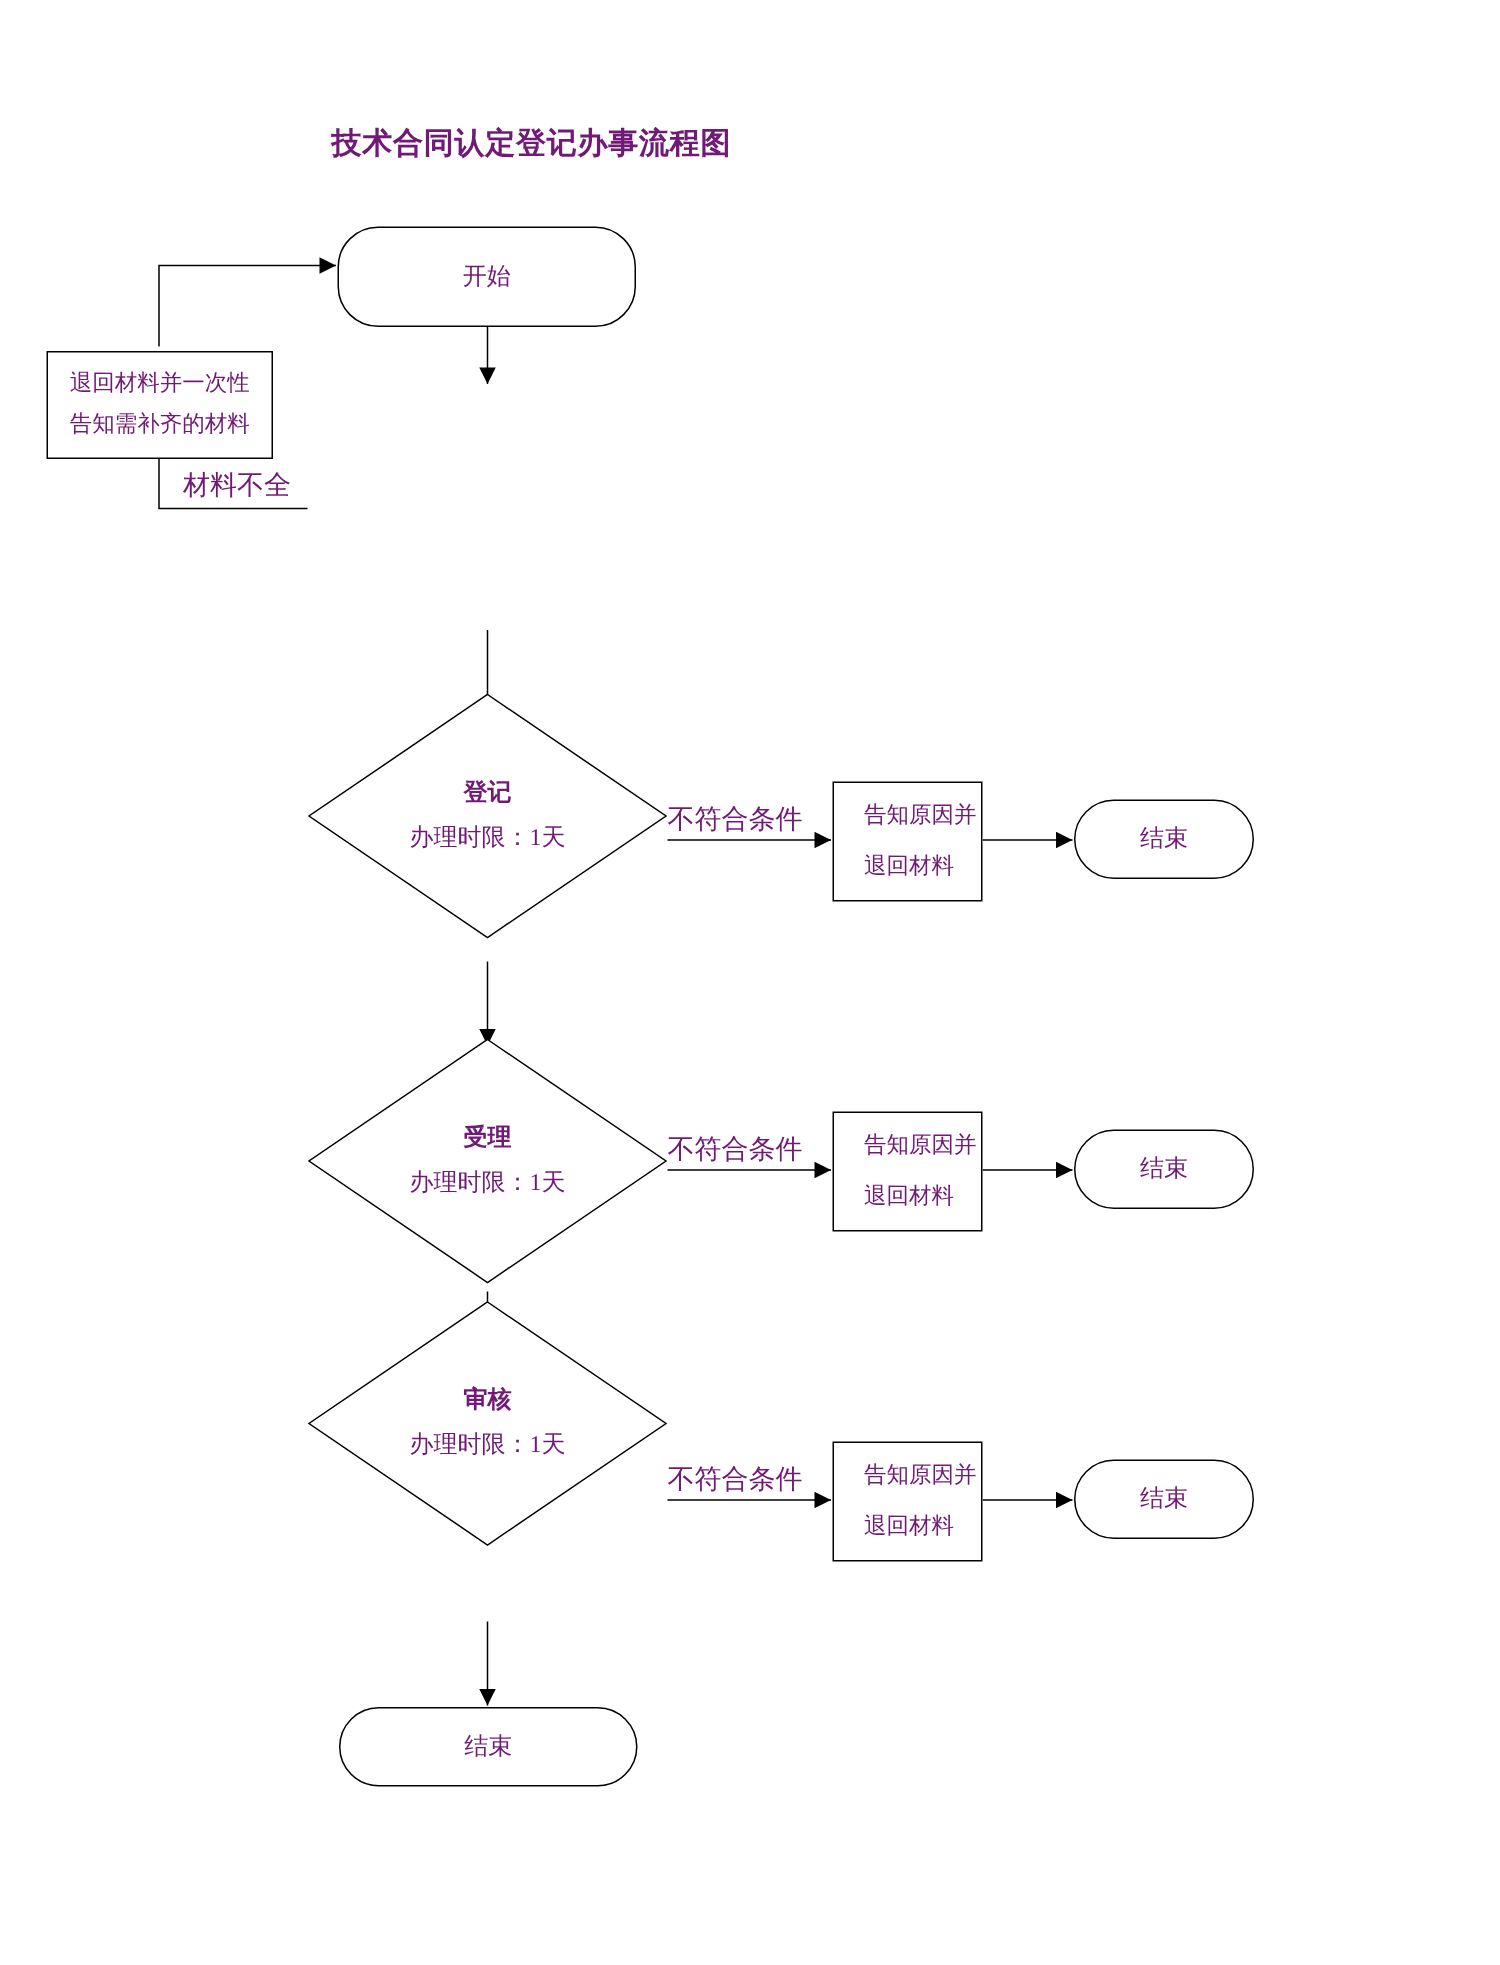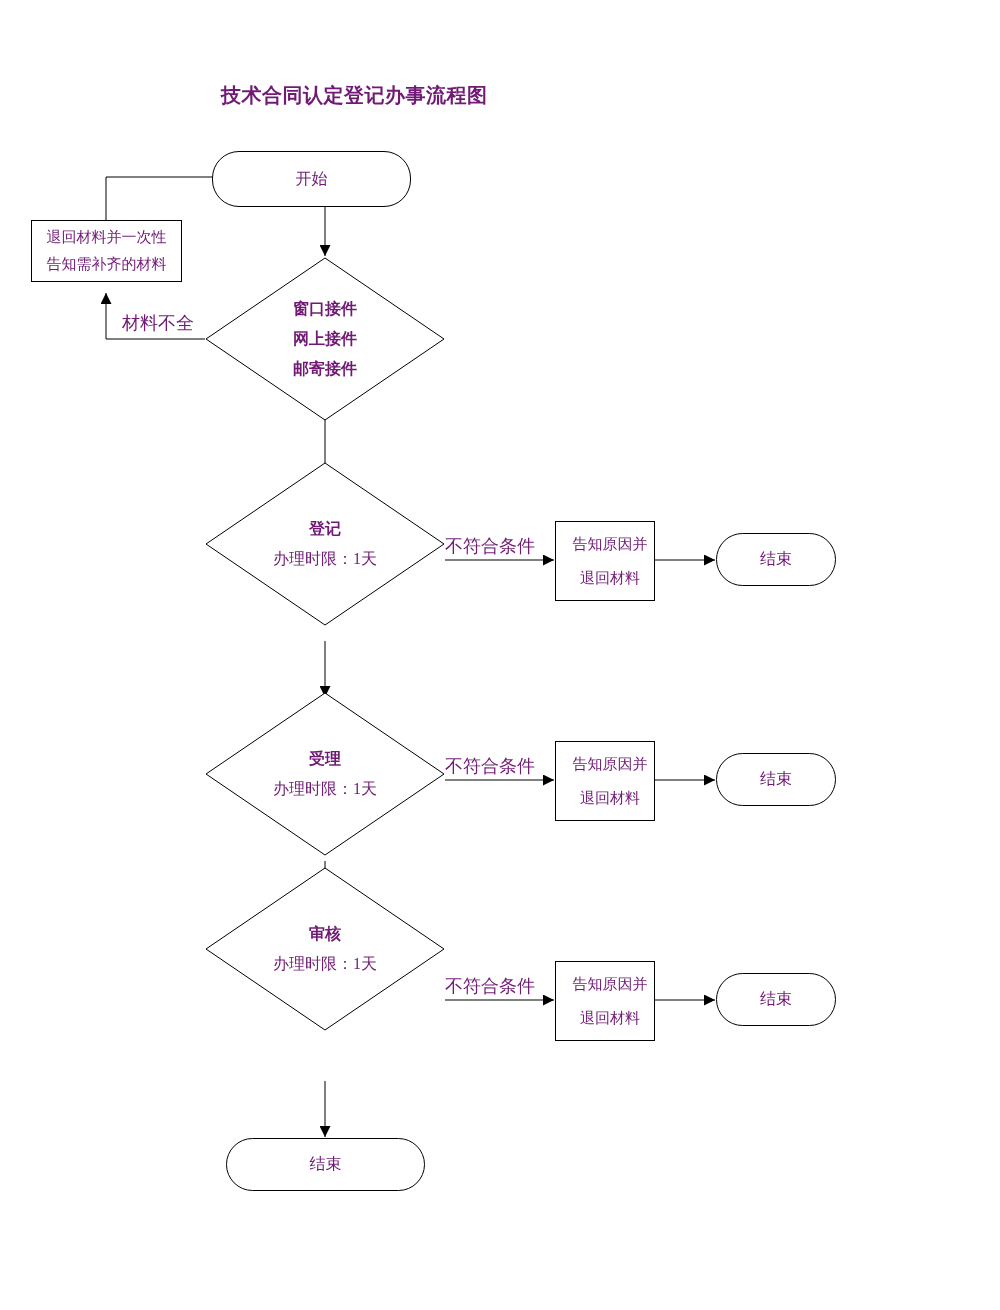--- a/index.html
+++ b/index.html
@@ -24,42 +24,41 @@
   .stadium {
     border: 1px solid #000;
     border-radius: 27px;
     background: #fff;
     display: flex;
     align-items: center;
     justify-content: center;
     font-size: 16px;
     box-sizing: border-box;
   }
-  .stadium.start { left: 212px; top: 151px; width: 199px; height: 56px; }
+  .stadium.start { left: 225px; top: 151px; width: 199px; height: 67px; }
   .stadium.final { left: 226px; top: 1138px; width: 199px; height: 53px; }
   .stadium.fail-end { left: 716px; width: 120px; height: 53px; }
   .rect-box {
     border: 1px solid #000;
     background: #fff;
     box-sizing: border-box;
     display: flex;
     flex-direction: column;
     justify-content: center;
     font-size: 15px;
   }
   .return-box {
-    left: 31px; top: 220px; width: 151px; height: 62px;
+    left: 31px; top: 234px; width: 151px; height: 72px;
     line-height: 27px;
     text-align: center;
   }
   .notify-box {
     left: 555px; width: 100px; height: 80px;
-    padding-left: 10px;
+    padding-left: 20px;
     line-height: 34px;
-    align-items: center;
   }
   .diamond { left: 205px; width: 240px; height: 164px; }
   .diamond svg.shape { position: absolute; left: 0; top: 0; width: 100%; height: 100%; }
   .d-text {
     position: absolute; inset: 0;
     display: flex;
     flex-direction: column;
     align-items: center;
     justify-content: center;
     font-size: 16px;
@@ -103,30 +102,20 @@
     <span>开始</span>
   </div>
 
   <div class="abs rect-box return-box">
     <div>退回材料并一次性</div>
     <div>告知需补齐的材料</div>
   </div>
 
   <div class="abs edge-label" style="left:122px; top:311px;">材料不全</div>
 
-  <div class="abs diamond" style="top:257px;">
-    <svg class="shape" viewBox="0 0 240 164">
-      <polygon points="120,1 239,82 120,163 1,82" fill="#fff" stroke="#000" stroke-width="1"></polygon>
-    </svg>
-    <div class="d-text">
-      <div class="bold">窗口接件</div>
-      <div class="bold">网上接件</div>
-      <div class="bold">邮寄接件</div>
-    </div>
-  </div>
 
   <div class="abs diamond" style="top:462px;">
     <svg class="shape" viewBox="0 0 240 164">
       <polygon points="120,1 239,82 120,163 1,82" fill="#fff" stroke="#000" stroke-width="1"></polygon>
     </svg>
     <div class="d-text">
       <div class="bold">登记</div>
       <div>办理时限：1天</div>
     </div>
   </div>

